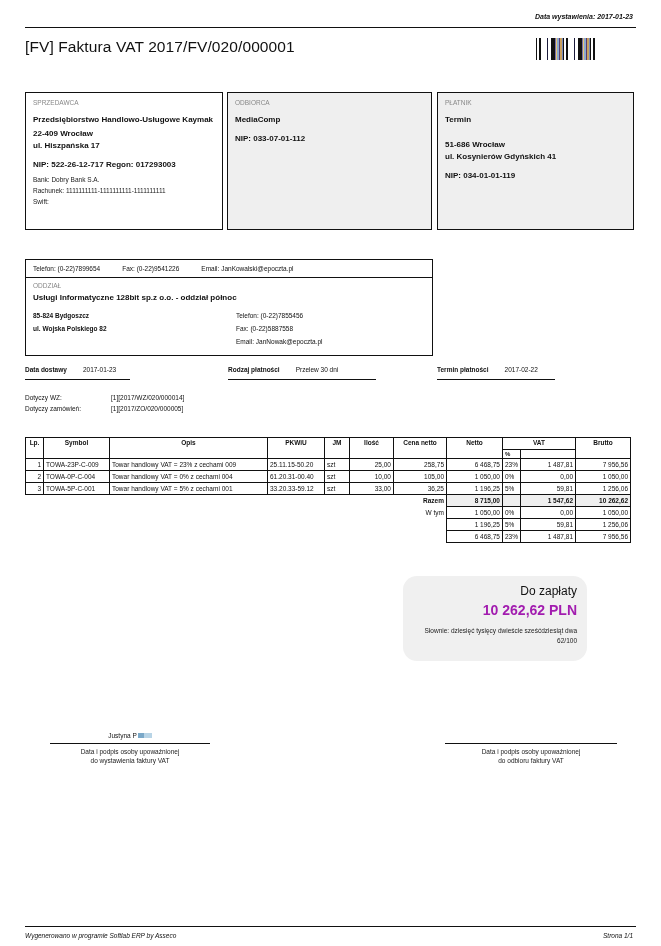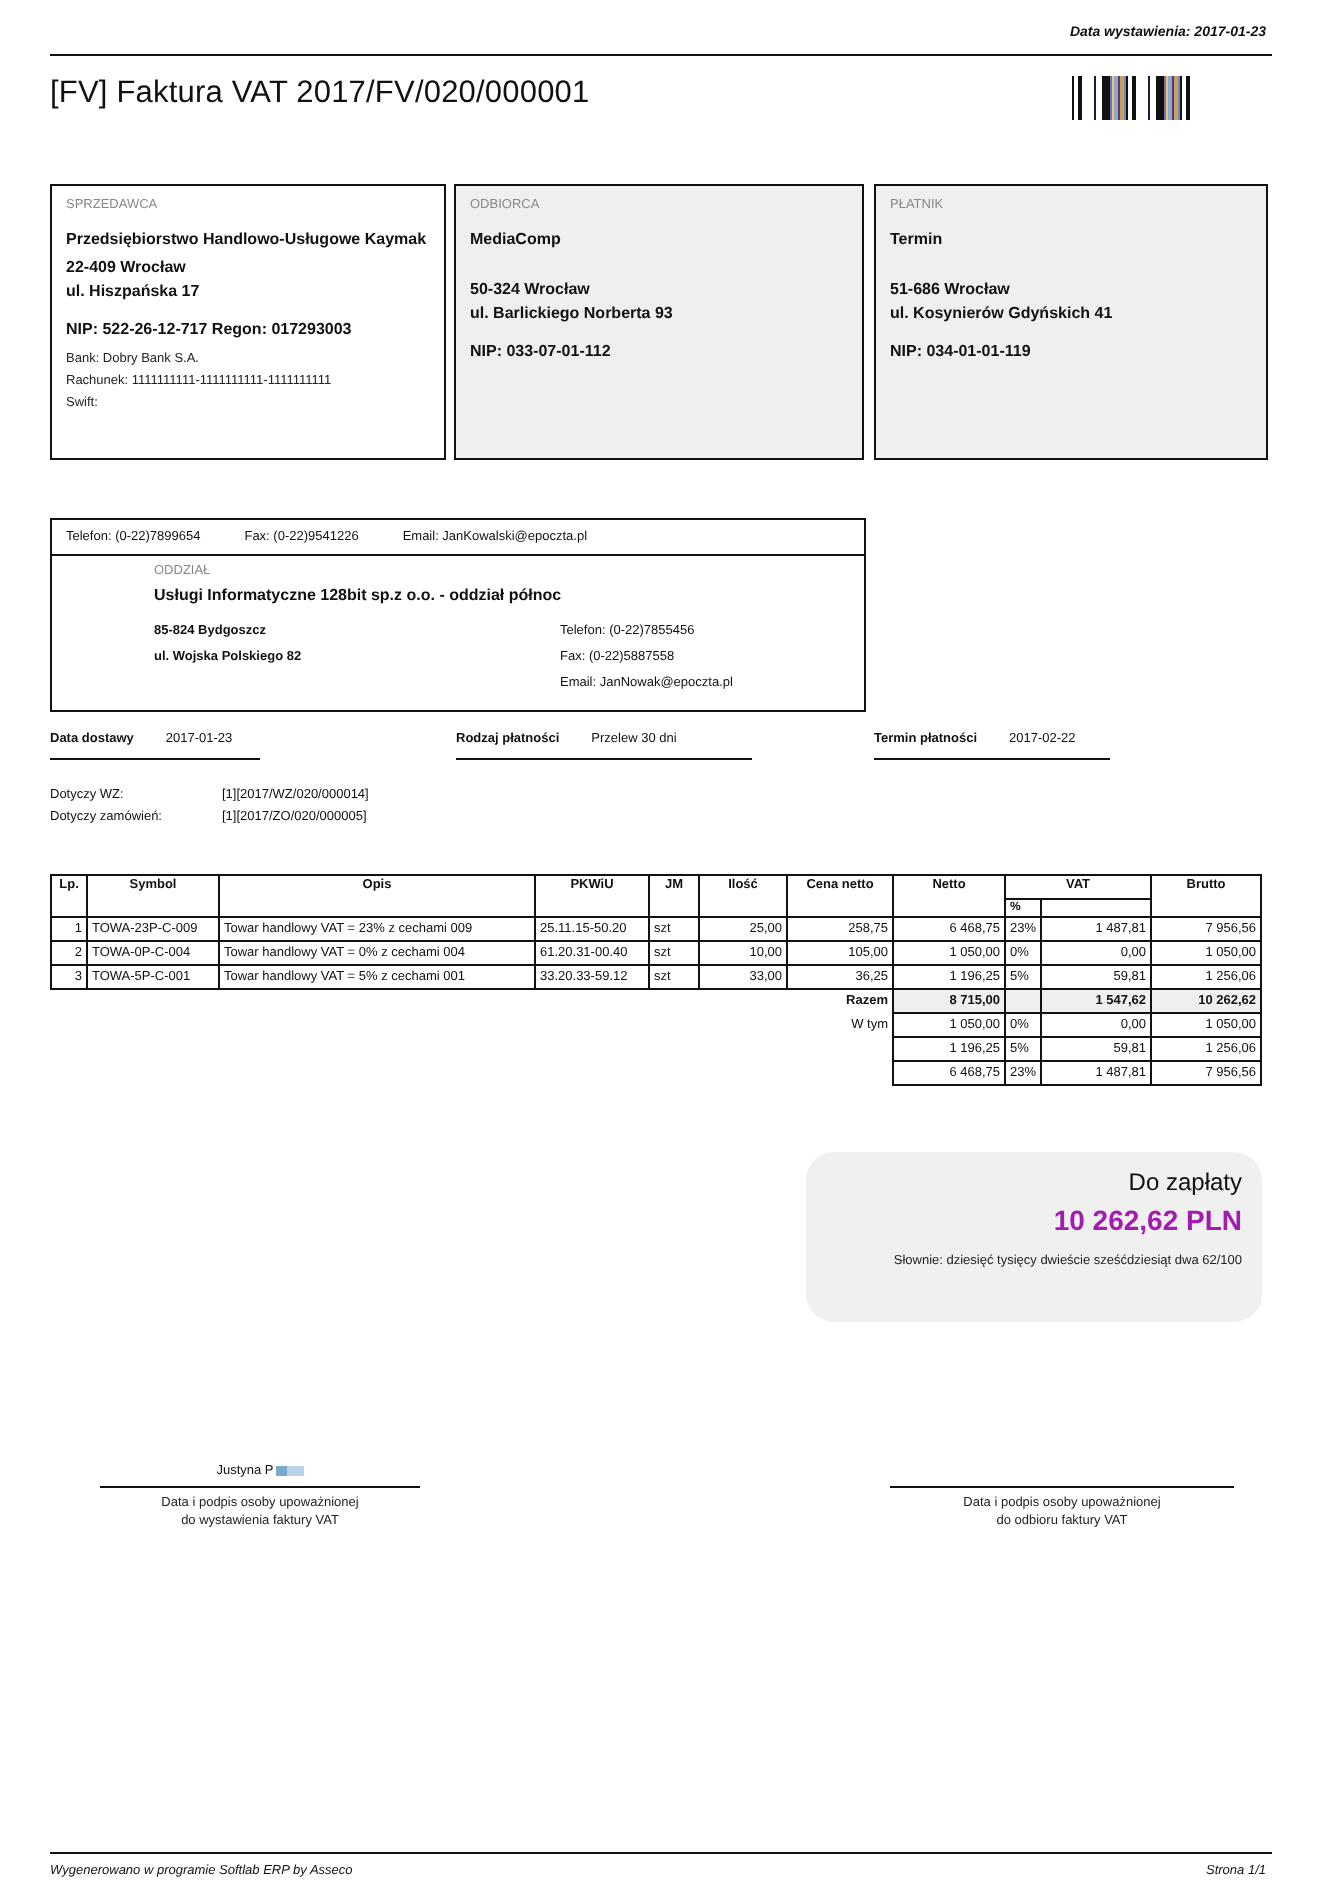--- a/index.html
+++ b/index.html
@@ -21,21 +21,21 @@
   .party .lbl { font-size: 6.5px; color: #888; text-transform: uppercase; margin-bottom: 8px; }
   .party .name { font-size: 8px; font-weight: bold; line-height: 12px; }
   .party .addr { font-size: 8px; font-weight: bold; line-height: 12px; margin-top: 2px; }
   .party .nip { font-size: 8px; font-weight: bold; margin-top: 8px; }
   .party .bank { font-size: 6.5px; line-height: 11px; margin-top: 5px; color: #222; }
   .party.buyer .addr, .party.payer .addr { margin-top: 13px; }
 
   .contact-box { left: 25px; top: 259px; width: 408px; height: 97px; border: 1.4px solid #111; }
   .contact-row { height: 18px; display: flex; align-items: center; padding-left: 7px; font-size: 6.5px; border-bottom: 1.2px solid #111; }
   .contact-row span { margin-right: 22px; }
-  .branch { padding: 4px 7px; margin-left: 44px; }
+  .branch { padding: 4px 7px; }
   .branch .lbl { font-size: 6.5px; color: #888; text-transform: uppercase; }
   .branch .name { font-size: 8px; font-weight: bold; margin-top: 4px; }
   .branch .cols { display: flex; margin-top: 7px; }
   .branch .col-l { width: 203px; font-size: 6.5px; font-weight: bold; line-height: 13px; }
   .branch .col-r { font-size: 6.5px; line-height: 13px; }
 
   .meta-field { top: 366px; height: 14px; border-bottom: 1.2px solid #111; font-size: 6.5px; display: flex; align-items: flex-start; }
   .meta-field .k { font-weight: bold; margin-right: 16px; }
   .mf1 { left: 25px; width: 105px; }
   .mf2 { left: 228px; width: 148px; }
@@ -47,21 +47,21 @@
 
   table.items { position: absolute; left: 25px; top: 437px; border-collapse: collapse; font-size: 6.5px; }
   table.items th, table.items td { border: 1px solid #111; padding: 1px 2px; white-space: nowrap; }
   table.items th { font-weight: bold; text-align: center; vertical-align: top; height: 12px; }
   table.items td { height: 12px; }
   table.items td.num { text-align: right; }
   table.items td.noborder { border: none; }
   table.items tr.razem td.cell { background: #efefef; font-weight: bold; }
   table.items td.lbl-r { text-align: right; border: none; font-weight: normal; }
 
-  .pay-box { left: 403px; top: 576px; width: 228px; height: 85px; background: #f0f0f0; padding: 8px 10px; text-align: right; border-radius: 14px; }
+  .pay-box { left: 403px; top: 576px; width: 184px; height: 85px; background: #f0f0f0; padding: 8px 10px; text-align: right; border-radius: 14px; }
   .pay-box .t1 { font-size: 12px; color: #111; }
   .pay-box .t2 { font-size: 14px; font-weight: bold; margin-top: 4px; color: #a21caf; }
   .pay-box .t3 { font-size: 6.5px; margin-top: 8px; line-height: 10px; color: #222; }
 
   .sign { top: 729px; width: 160px; text-align: center; font-size: 6.5px; }
   .sign .who { height: 12px; display: flex; justify-content: center; align-items: center; }
   .sign .line { height: 1px; background: #111; margin-top: 2px; }
   .sign .cap { margin-top: 3px; line-height: 9px; color: #222; }
   .sign-l { left: 50px; }
   .sign-r { left: 445px; width: 172px; }
@@ -135,24 +135,20 @@
   <div class="bank">
     <div>Bank: Dobry Bank S.A.</div>
     <div>Rachunek: 1111111111-1111111111-1111111111</div>
     <div>Swift:</div>
   </div>
 </div>
 
 <div class="abs party buyer">
   <div class="lbl">ODBIORCA</div>
   <div class="name">MediaComp</div>
-  <div class="addr">
-    <div>50-324 Wrocław</div>
-    <div>ul. Barlickiego Norberta 93</div>
-  </div>
   <div class="nip">NIP: 033-07-01-112</div>
 </div>
 
 <div class="abs party payer">
   <div class="lbl">PŁATNIK</div>
   <div class="name">Termin</div>
   <div class="addr">
     <div>51-686 Wrocław</div>
     <div>ul. Kosynierów Gdyńskich 41</div>
   </div>

